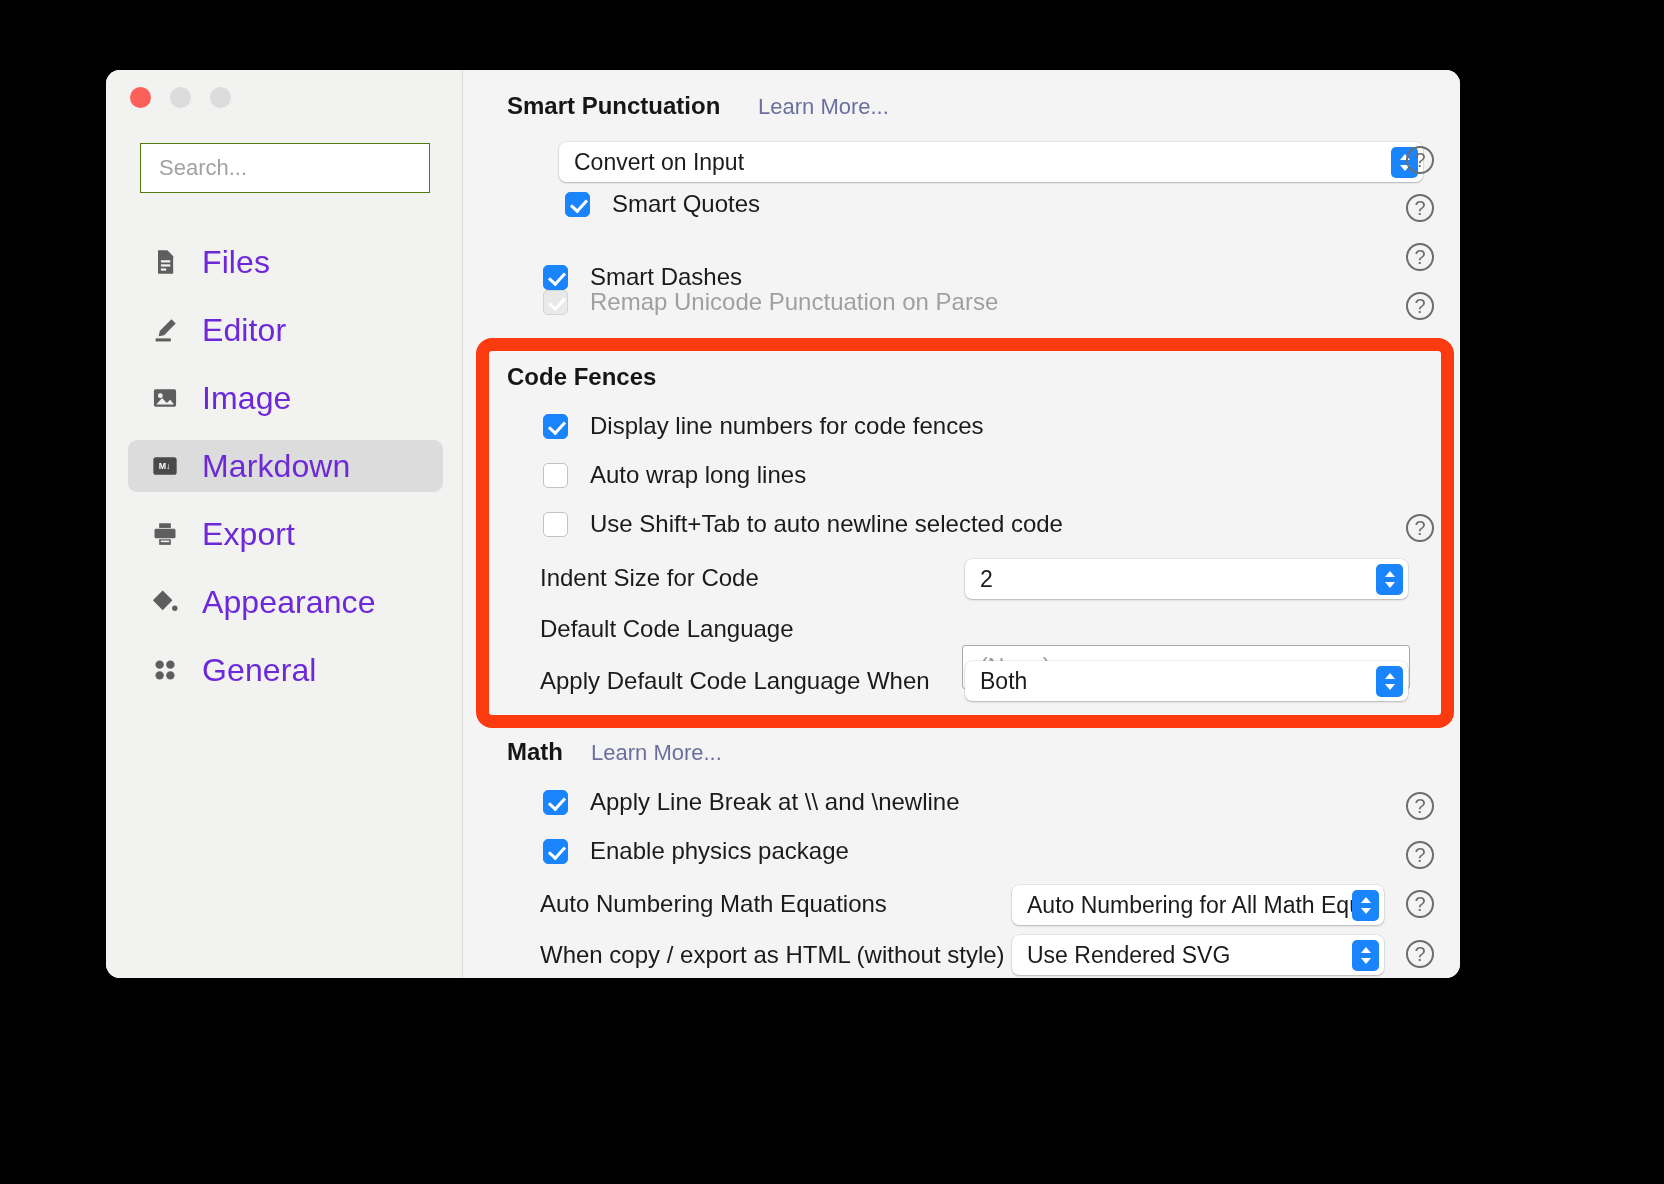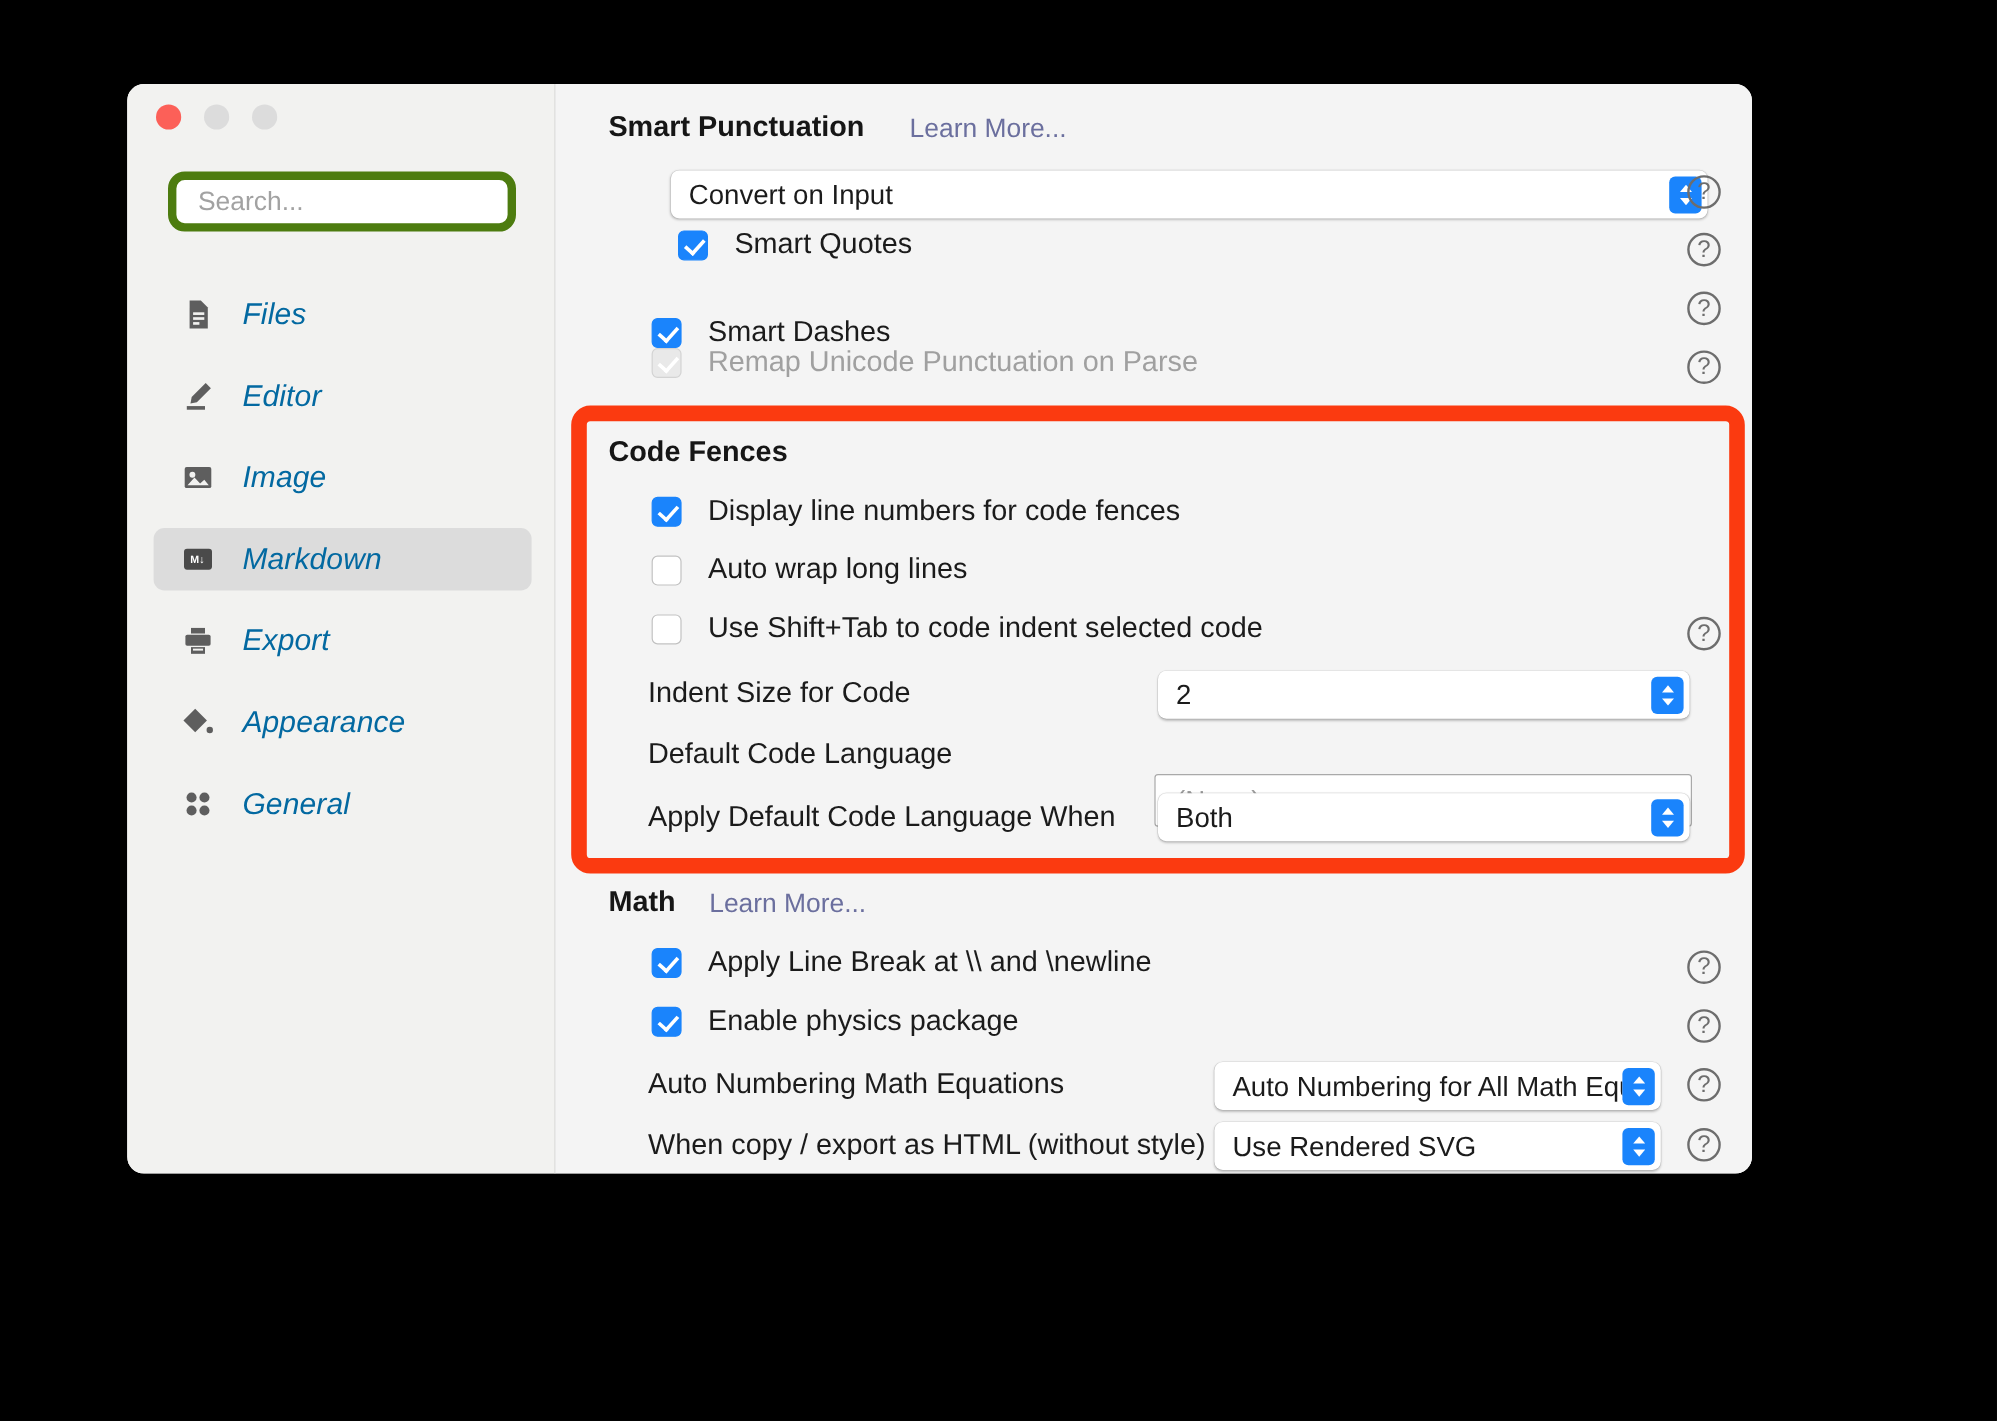--- a/index.html
+++ b/index.html
@@ -46,22 +46,22 @@
   .light.amber { background: #dcdcdc; }
   .light.green { background: #dcdcdc; }
 
   .search-wrap {
     position: absolute;
     left: 34px; top: 73px;
     width: 290px; height: 50px;
   }
   #search-input {
     width: 100%; height: 100%;
-    border: 7px solid #4d7c0f;
-    border-radius: 14px;
+    border: 1px solid #4d7c0f;
+    border-radius: 0;
     background: #ffffff;
     font-size: 22px;
     font-family: "Liberation Sans", sans-serif;
     color: #1d1d1f;
     padding: 0 18px;
     outline: none;
   }
   #search-input::placeholder { color: #a2a2a2; }
 
   #nav { position: absolute; left: 22px; top: 166px; width: 315px; }
@@ -75,24 +75,23 @@
   }
   .nav-item.selected { background: #dcdcdc; }
   .nav-icon {
     width: 30px; height: 30px;
     margin-right: 22px;
     display: flex; align-items: center; justify-content: center;
     color: #5e5e5e;
     flex: 0 0 30px;
   }
   .nav-label {
-    font-size: 25px;
-    color: #0369a1;
+    font-size: 32px;
+    color: #6d28d9;
     letter-spacing: 0.1px;
-    font-style: italic;
   }
 
   
   #content {
     flex: 1;
     position: relative;
     background: #f4f4f4;
     overflow: hidden;
   }
 
@@ -360,21 +359,21 @@
         <span class="cb-label">Display line numbers for code fences</span>
       </div>
 
       <div class="row" style="left:80px; top:391px;">
         <span class="cbox off"></span>
         <span class="cb-label">Auto wrap long lines</span>
       </div>
 
       <div class="row" style="left:80px; top:440px;">
         <span class="cbox off"></span>
-        <span class="cb-label">Use Shift+Tab to code indent selected code</span>
+        <span class="cb-label">Use Shift+Tab to auto newline selected code</span>
       </div>
       <span class="help" style="left:943px; top:444px;">?</span>
 
       <div class="row" style="left:77px; top:494px;">
         <span class="field-label">Indent Size for Code</span>
       </div>
       <div class="popup" style="left:502px; top:489px; width:443px;">
         <span class="pv">2</span>
         <span class="stepper"></span>
       </div>

